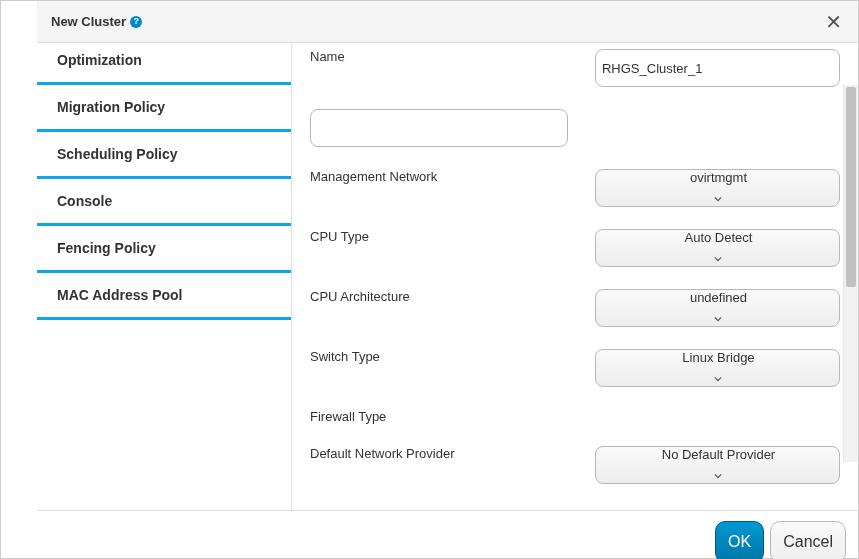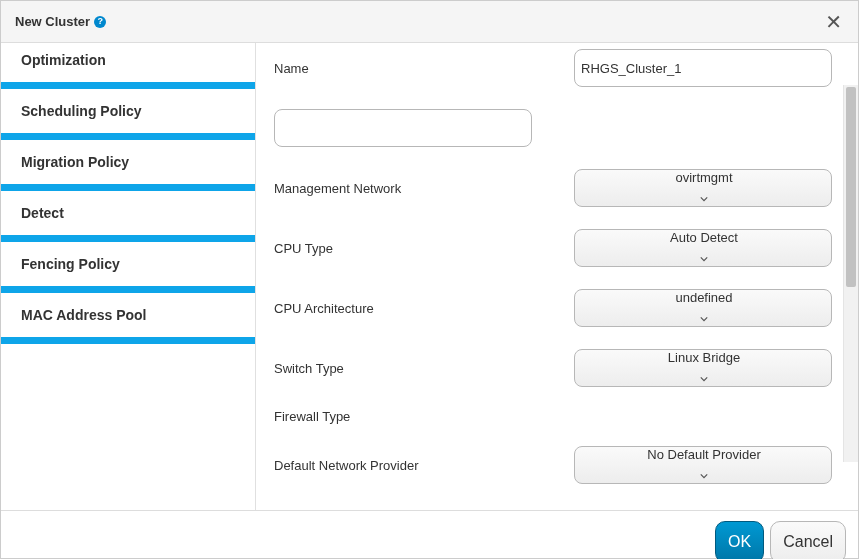--- a/index.html
+++ b/index.html
@@ -12,20 +12,21 @@
       background: #fff;
       overflow: hidden;
     }
     .dialog {
       width: 859px;
       height: 559px;
       border: 1px solid #ccc;
       display: flex;
       flex-direction: column;
       position: relative;
+      padding-left: 36px;
     }
     .dialog-header {
       background: #f5f5f5;
       border-bottom: 1px solid #ddd;
       padding: 10px 14px;
       display: flex;
       align-items: center;
       justify-content: space-between;
       height: 42px;
     }
@@ -69,34 +70,33 @@
       width: 255px;
       border-right: 1px solid #e0e0e0;
       background: #fff;
       overflow: hidden;
     }
     .sidebar-inner {
       margin-top: -5px; 
     }
     .sidebar-item {
       padding: 14px 20px;
-      border-bottom: 7px solid #0ea5e9;
+      border-bottom: 3px solid #0ea5e9;
       font-weight: 700;
       color: #333;
       cursor: pointer;
       font-size: 14px;
     }
     .content {
       flex: 1;
       overflow-y: auto;
       padding: 6px 18px 12px 18px;
     }
     .form-row {
       display: flex;
-      align-items: center;
       margin-bottom: 22px;
     }
     .form-label {
       width: 300px;
       color: #333;
       font-size: 13px;
     }
     .form-field {
       width: 258px;
     }
@@ -185,23 +185,23 @@
     <button class="close-btn">
       <span>✕</span>
     </button>
   </div>
 
   <div class="dialog-body">
 
     <div class="sidebar">
       <div class="sidebar-inner">
         <div class="sidebar-item"><span>Optimization</span></div>
+        <div class="sidebar-item"><span>Migration Policy</span></div>
         <div class="sidebar-item"><span>Scheduling Policy</span></div>
-        <div class="sidebar-item"><span>Migration Policy</span></div>
-        <div class="sidebar-item"><span>Detect</span></div>
+        <div class="sidebar-item"><span>Console</span></div>
         <div class="sidebar-item"><span>Fencing Policy</span></div>
         <div class="sidebar-item"><span>MAC Address Pool</span></div>
       </div>
     </div>
 
     <div class="content">
 
       <div class="form-row">
         <div class="form-label">Name</div>
         <div class="form-field"><input class="text-input" type="text" value="RHGS_Cluster_1" style=""></div>

